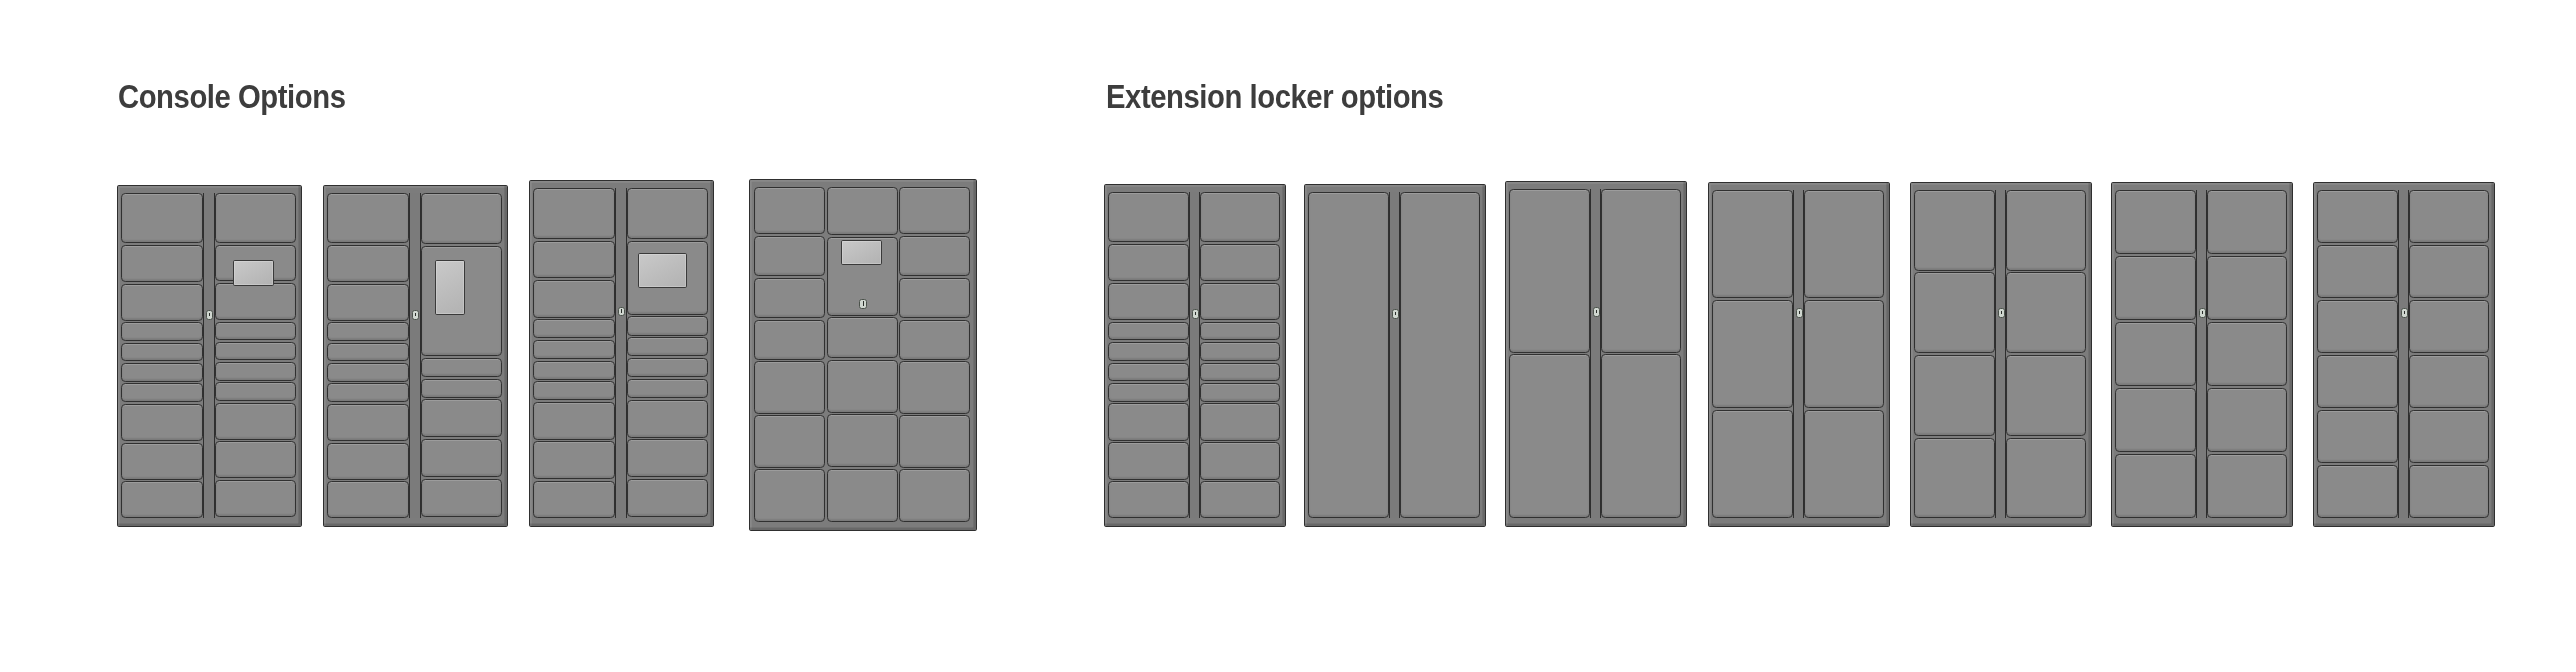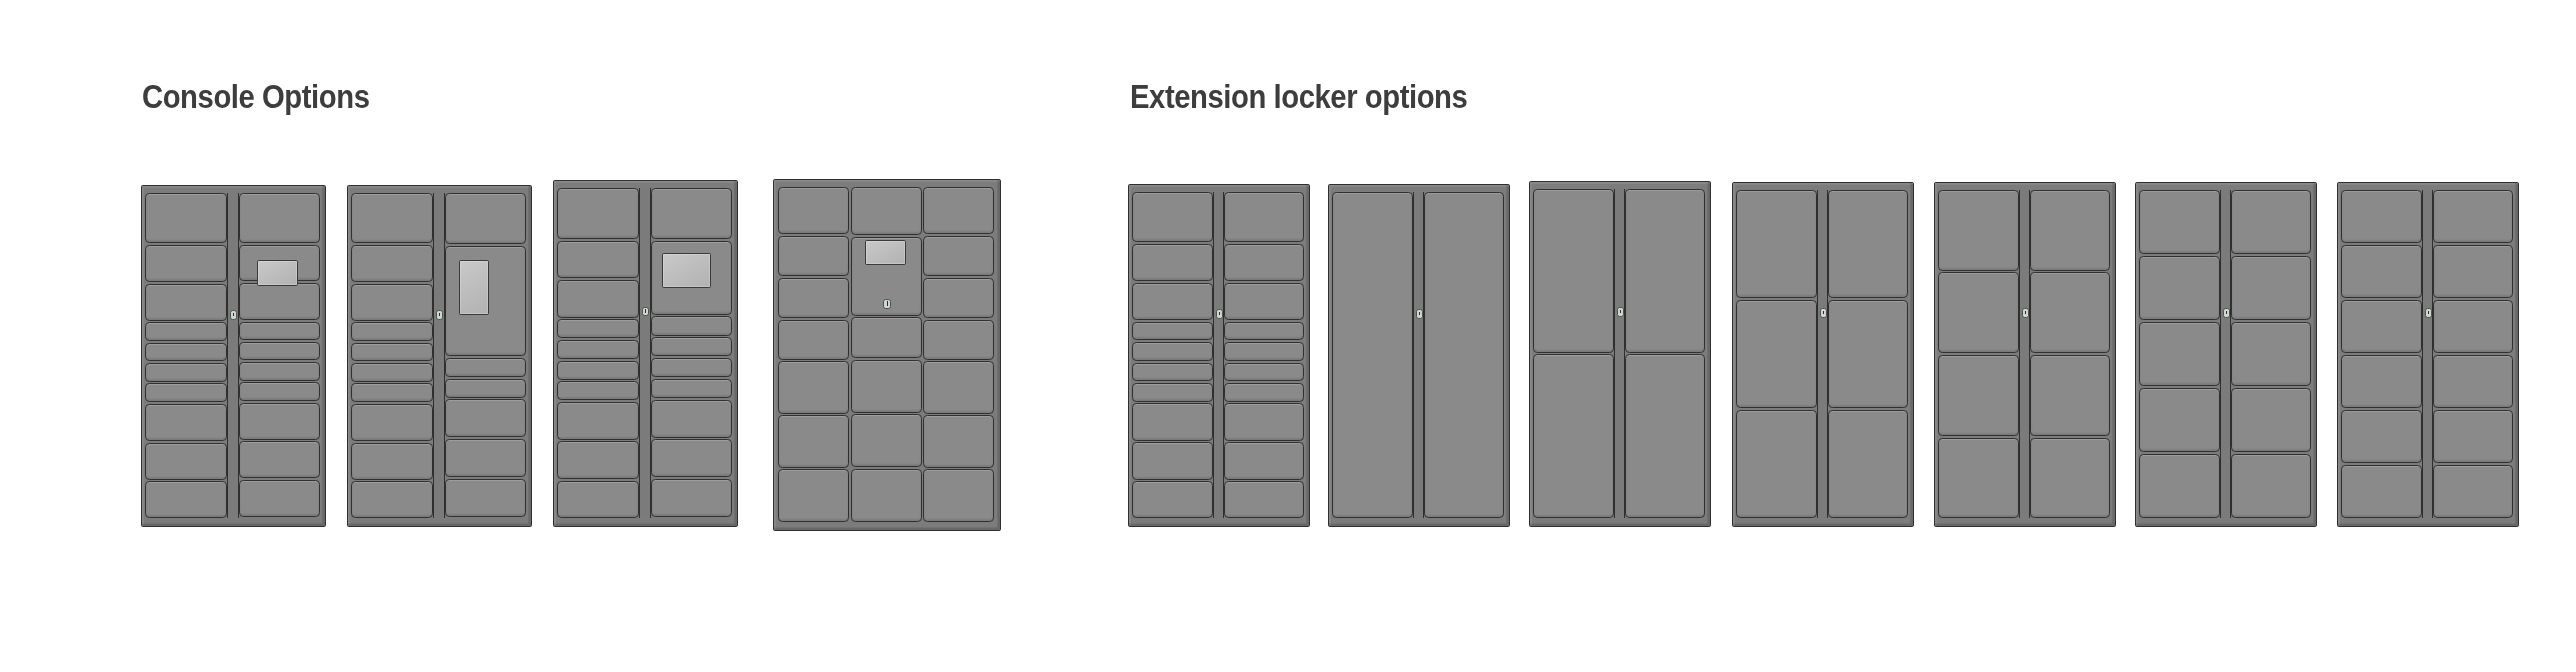--- a/index.html
+++ b/index.html
@@ -14,21 +14,20 @@
     font-family: "Liberation Sans", sans-serif;
     position: relative;
     overflow: hidden;
   }
 
   .canvas {
     position: relative;
     width: 2212px;
     height: 672px;
     background: #ffffff;
-    margin-left: 24px;
   }
 
   
   .section-title {
     position: absolute;
     font-family: "Liberation Sans", sans-serif;
     font-weight: bold;
     font-size: 34px;
     letter-spacing: -0.5px;
     color: #3d3d3d;

